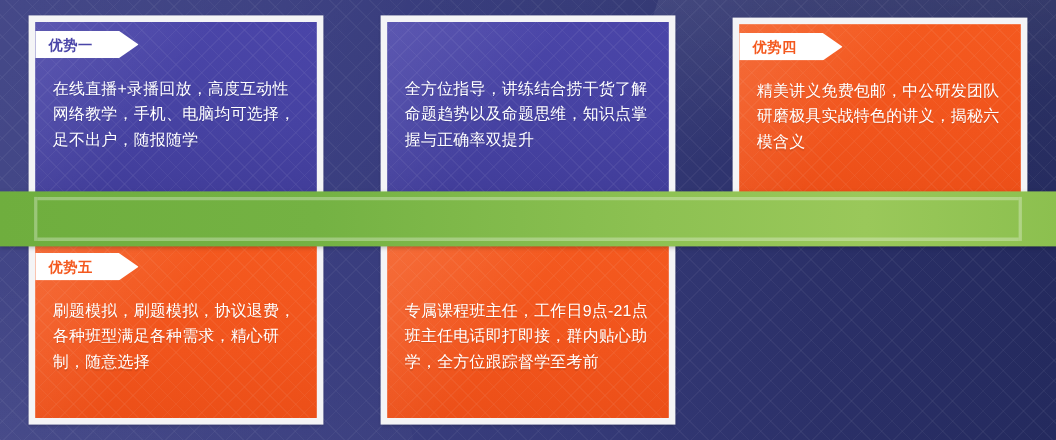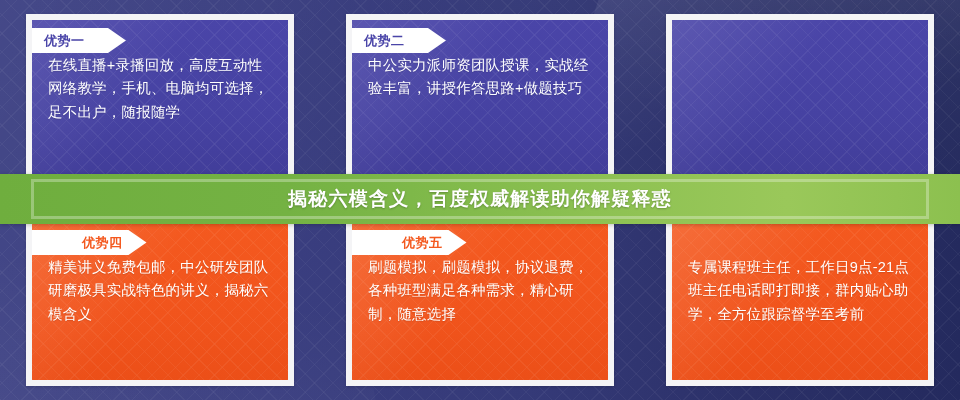--- a/index.html
+++ b/index.html
@@ -89,26 +89,26 @@
     box-sizing:border-box;
     background:#ffffff;
     clip-path:polygon(0 0,calc(100% - 18px) 0,100% 50%,calc(100% - 18px) 100%,0 100%);
     z-index:2;
   }
   .ribbon span{
     font-size:13px;font-weight:700;letter-spacing:.5px;line-height:1;
     white-space:nowrap;
   }
   .ribbon.purple span{color:#4a45a8;}
-  .ribbon.orange span{color:#f4591f;margin-left:38px;}
+  .ribbon.orange span{color:#f4591f;}
 
   
   .body-text{
     position:relative;z-index:1;
-    margin-top:4px;
+    margin-top:20px;
     color:#ffffff;
     font-size:14.5px;
     line-height:1.62;
     letter-spacing:.2px;
     text-shadow:0 1px 1px rgba(0,0,0,.12);
     word-break:break-all;
   }
 
   
   .banner{
@@ -157,34 +157,25 @@
       <div class="card">
         <div class="panel purple">
           <div class="ribbon purple">
             <span>优势一</span>
           </div>
           <div class="body-text">在线直播+录播回放，高度互动性网络教学，手机、电脑均可选择，足不出户，随报随学</div>
         </div>
       </div>
     </div>
 
+
     <div class="cell">
       <div class="card">
         <div class="panel purple">
-          <div class="ribbon purple">
-            <span>优势二</span>
-          </div>
-          <div class="body-text">中公实力派师资团队授课，实战经验丰富，讲授作答思路+做题技巧</div>
-        </div>
-      </div>
-    </div>
-
-    <div class="cell">
-      <div class="card">
-        <div class="panel purple">
+          <div class="body-text">全方位指导，讲练结合捞干货了解命题趋势以及命题思维，知识点掌握与正确率双提升</div>
         </div>
       </div>
     </div>
 
     <div class="cell r2">
       <div class="card">
         <div class="panel orange">
           <div class="ribbon orange">
             <span>优势四</span>
           </div>
@@ -209,16 +200,15 @@
         <div class="panel orange">
           <div class="body-text">专属课程班主任，工作日9点-21点班主任电话即打即接，群内贴心助学，全方位跟踪督学至考前</div>
         </div>
       </div>
     </div>
 
   </div>
 
   <div class="banner">
     <div class="banner-inner-line"></div>
-    <div class="banner-text">揭秘六模含义，百度权威解读助你解疑释惑</div>
   </div>
 
 </div>
 
 </body></html>

